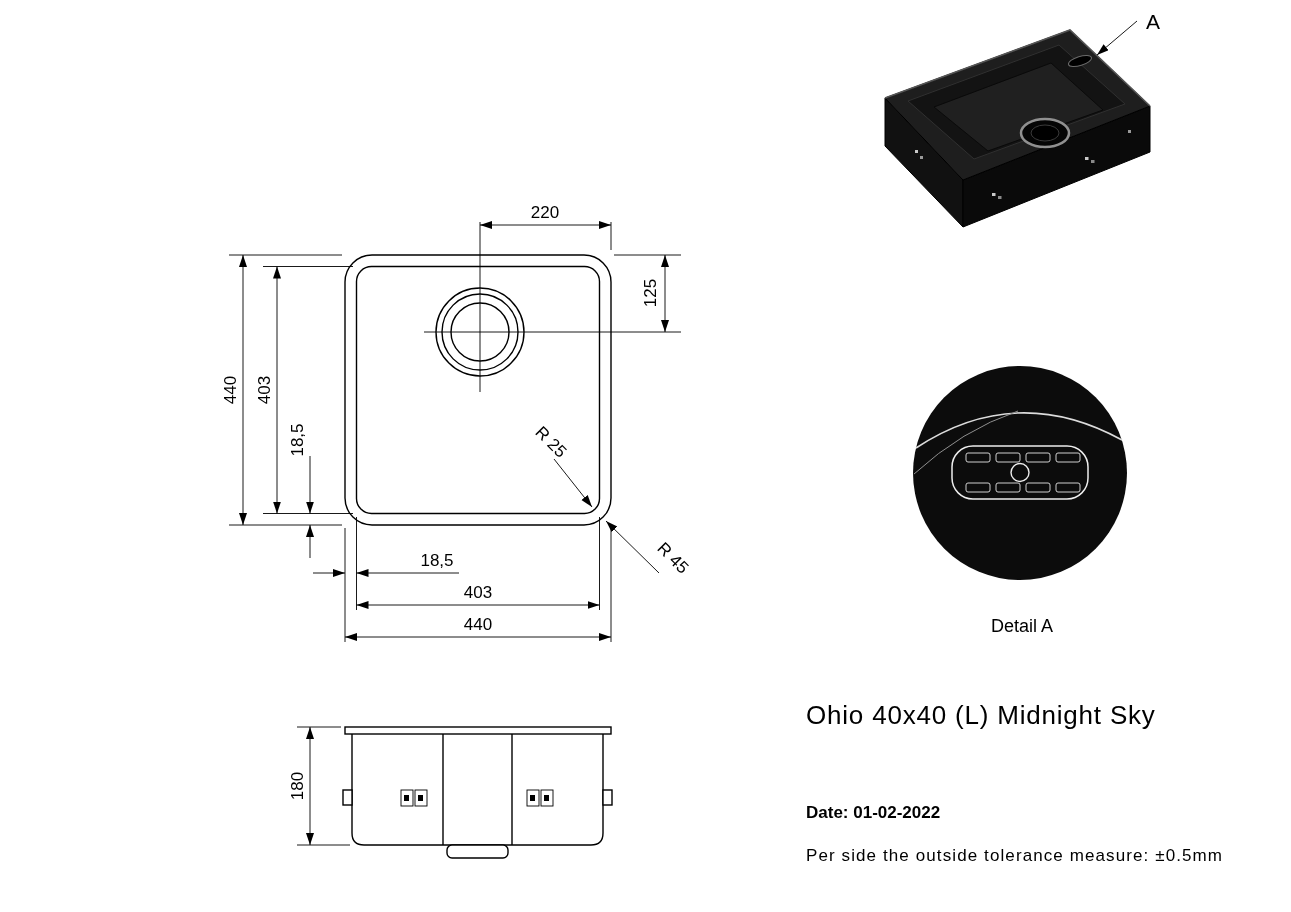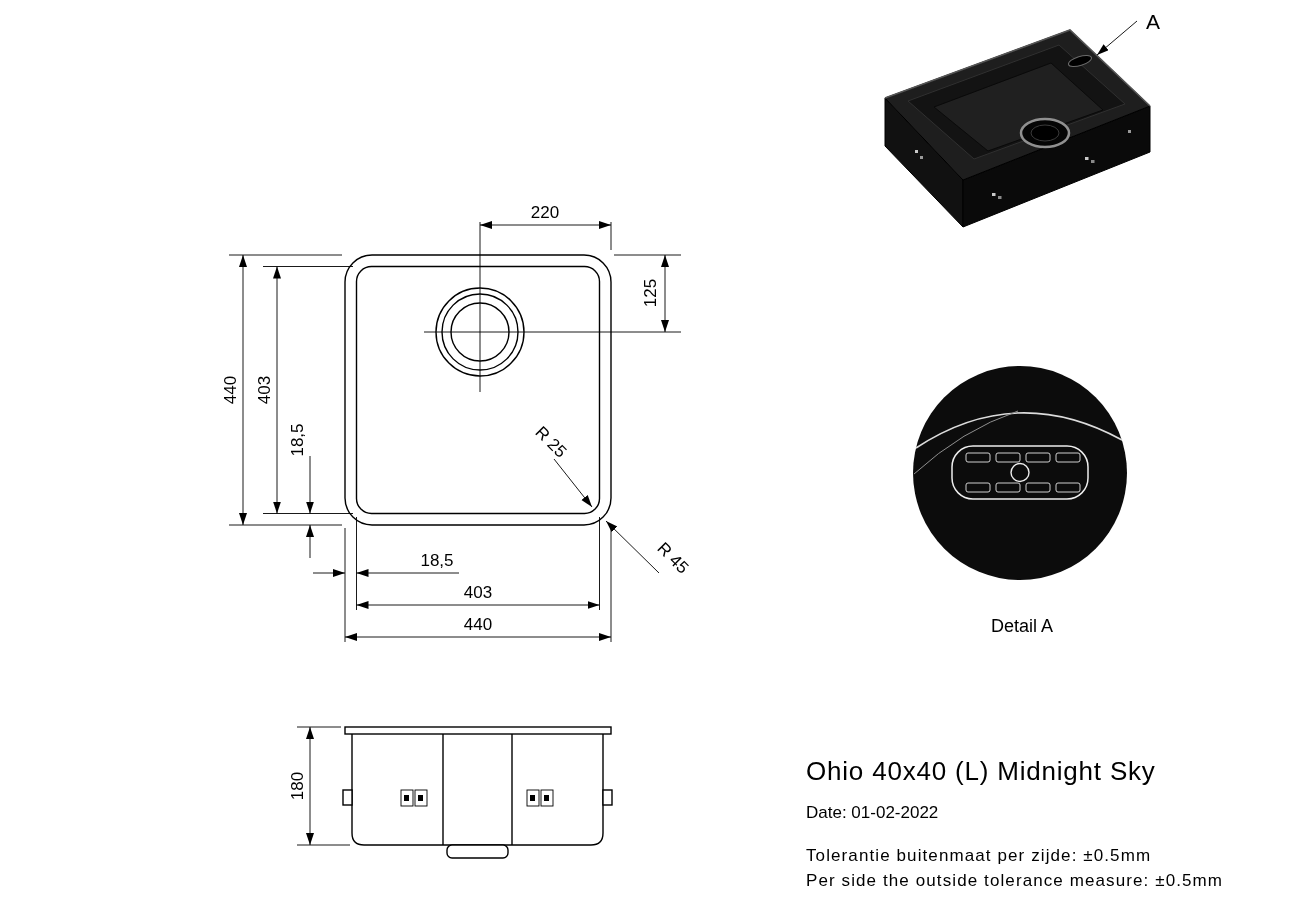--- a/index.html
+++ b/index.html
@@ -6,22 +6,22 @@
   body{width:1291px;height:912px;background:#ffffff;position:relative;overflow:hidden;
        font-family:"Liberation Sans",sans-serif;color:#000;}
   .stage{position:absolute;left:0;top:0;}
   text{font-family:"Liberation Sans",sans-serif;}
   .dimtxt{font-size:17px;fill:#000;}
   .biglbl{font-size:21px;fill:#000;}
   .detlbl{font-size:18px;fill:#000;}
   .ol{fill:none;stroke:#000;stroke-width:1.4;}
   .tl{fill:none;stroke:#000;stroke-width:0.9;}
   .info{position:absolute;left:806px;}
-  .title{top:756px;font-size:26px;letter-spacing:0.8px;}
-  .date{top:803px;font-size:17px;}
+  .title{top:700px;font-size:26px;letter-spacing:0.8px;}
+  .date{top:803px;font-size:17px;font-weight:bold;}
   .tols{top:843px;font-size:17px;line-height:25px;letter-spacing:1.1px;}
 </style>
 </head>
 <body>
 
 <svg class="stage" width="1291" height="912" viewBox="0 0 1291 912">
   <defs>
     <marker id="ae" markerUnits="userSpaceOnUse" markerWidth="13" markerHeight="9" refX="12" refY="4" orient="auto-start-reverse">
       <path d="M0,0 L12,4 L0,8 Z" fill="#000"></path>
     </marker>
@@ -172,15 +172,14 @@
       <rect x="1056" y="483" width="24" height="9" rx="2" fill="none" stroke="#cfcfcf"></rect>
       <circle cx="1020" cy="472.5" r="9" fill="#0c0c0c" stroke="#ededed" stroke-width="1.4"></circle>
     </g>
   </g>
   <text class="detlbl" x="1022" y="632" text-anchor="middle">Detail A</text>
 </svg>
 
 <div class="info title">Ohio 40x40 (L) Midnight Sky</div>
 <div class="info date">Date: 01-02-2022</div>
 <div class="info tols">
-  <div>Tolerantie buitenmaat per zijde: ±0.5mm</div>
   <div>Per side the outside tolerance measure: ±0.5mm</div>
 </div>
 
 </body></html>

